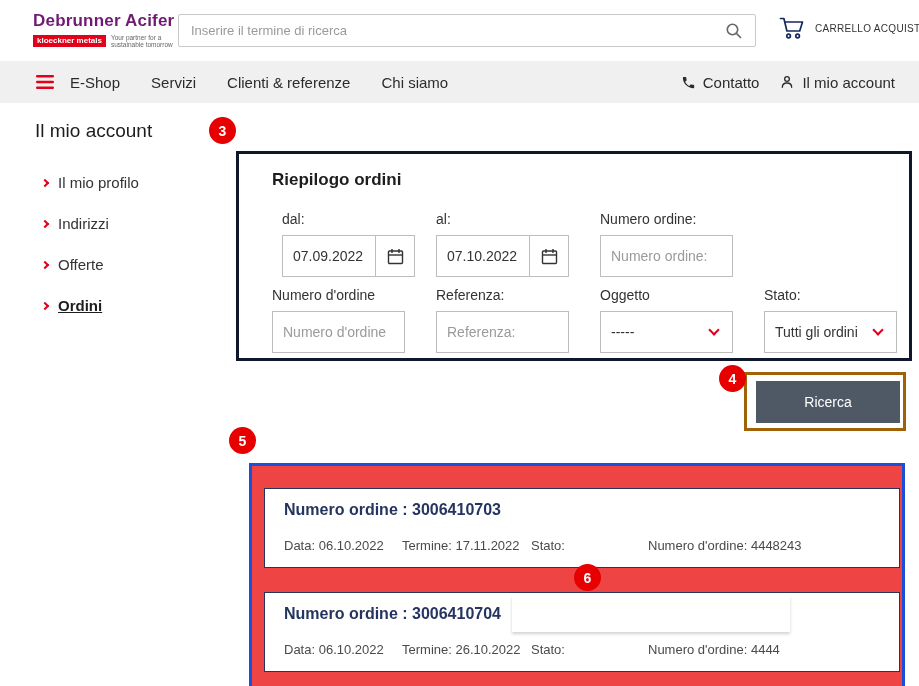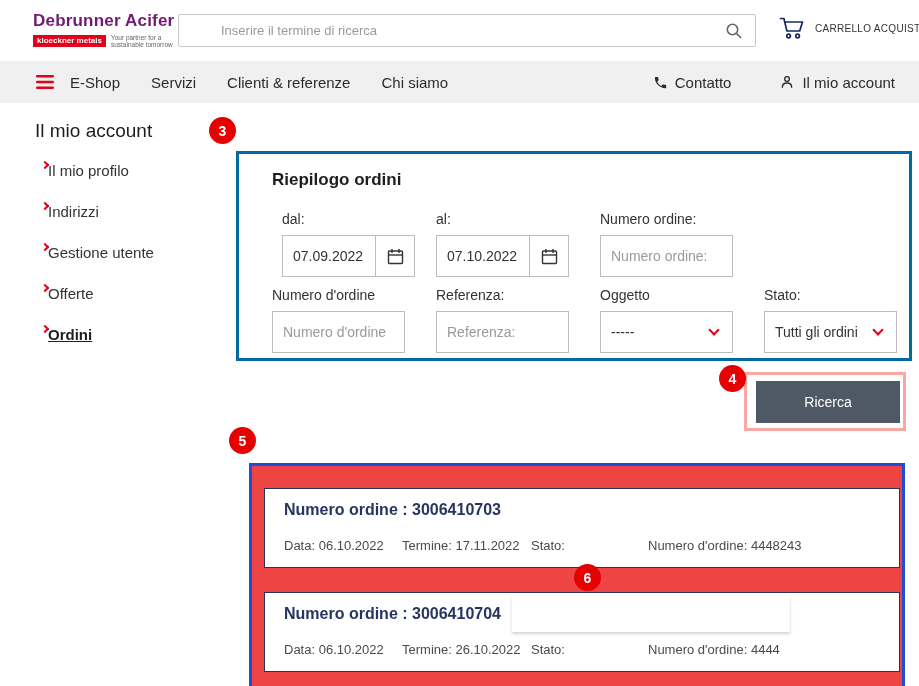--- a/index.html
+++ b/index.html
@@ -7,57 +7,57 @@
   .page { position:relative; width:919px; height:686px; background:#fff; overflow:hidden; }
 
   
   .header { position:absolute; left:0; top:0; width:919px; height:61px; background:#fff; }
   .logo { position:absolute; left:33px; top:11px; cursor:pointer; }
   .logo-name { font-size:17px; font-weight:bold; color:#701a75; letter-spacing:.2px; }
   .logo-row { display:flex; align-items:center; gap:5px; margin-top:3px; }
   .logo-badge { background:#e2001a; color:#fff; font-size:8px; font-weight:bold; padding:2px 4px; line-height:1; white-space:nowrap; }
   .logo-tagline { font-size:6.5px; color:#666; line-height:1.15; width:62px; }
 
-  .search-box { position:absolute; left:178px; top:14px; width:578px; height:33px; border:1px solid #c9c9c9; border-radius:2px; background:#fff; display:flex; align-items:center;padding-left:30px; }
+  .search-box { position:absolute; left:178px; top:14px; width:578px; height:33px; border:1px solid #c9c9c9; border-radius:2px; background:#fff; display:flex; align-items:center; }
   .search-input { flex:1; min-width:0; border:none; outline:none; font-size:13px; color:#333; padding:0 12px; font-family:inherit; background:transparent; }
   .search-input::placeholder { color:#9a9a9a; }
   .search-icon-btn { width:42px; height:100%; display:flex; align-items:center; justify-content:center; cursor:pointer; }
 
   .cart { position:absolute; left:779px; top:16px; display:flex; align-items:center; gap:9px; cursor:pointer; }
   .cart-label { font-size:10px; color:#333; letter-spacing:.3px; white-space:nowrap; }
 
   
   .nav { position:absolute; left:0; top:61px; width:919px; height:42px; background:#f0f0f0; display:flex; align-items:center; }
   .hamburger { margin-left:36px; cursor:pointer; display:flex; align-items:center; }
   .nav-item { font-size:15px; color:#2b2b2b; margin-left:31px; cursor:pointer; white-space:nowrap; }
   .nav-item.first { margin-left:16px; }
-  .nav-right { margin-left:auto; display:flex; align-items:flex-end; gap:48px; margin-right:24px; }
+  .nav-right { margin-left:auto; display:flex; align-items:flex-end; gap:20px; margin-right:24px; }
   .nav-util { display:flex; align-items:center; gap:7px; font-size:15px; color:#2b2b2b; cursor:pointer; white-space:nowrap; }
 
   
   .sidebar-title { position:absolute; left:35px; top:120px; font-size:19px; font-weight:normal; color:#1d1d1d; }
   .sidebar-list { position:absolute; left:42px; top:162px; width:180px; }
-  .side-item { display:flex; height:41px; font-size:15px; color:#333; cursor:pointer; }
+  .side-item { display:flex; align-items:center; gap:10px; height:41px; font-size:15px; color:#333; cursor:pointer; }
   .side-item.active { font-weight:bold; color:#1d1d1d;text-decoration:underline; }
   .chev-r { width:6px; height:6px; border-top:2px solid #e2001a; border-right:2px solid #e2001a; transform:rotate(45deg); flex:none; }
 
   
-  .form-outline { position:absolute; left:236px; top:151px; width:676px; height:210px; border:3px solid #0369a1; background:#fff; }
+  .form-outline { position:absolute; left:236px; top:151px; width:676px; height:210px; border:3px solid #0f172a; background:#fff; }
   .form-title { position:absolute; left:33px; top:16px; font-size:17px; font-weight:bold; color:#1d1d1d; }
   .field { position:absolute; width:133px; }
   .field label { display:block; font-size:14px; color:#333; margin-bottom:8px; white-space:nowrap; }
   .ctrl { width:133px; height:42px; border:1px solid #bdbdbd; background:#fff; display:flex; align-items:center; cursor:pointer; }
   .ctrl .txt { flex:1; font-size:14px; color:#333; padding:0 10px; white-space:nowrap; overflow:hidden; }
   .ctrl input { flex:1; min-width:0; border:none; outline:none; font-size:14px; color:#333; padding:0 10px; font-family:inherit; background:transparent; }
   .ctrl input::placeholder { color:#9a9a9a; }
   .cal-btn { width:39px; height:100%; border-left:1px solid #bdbdbd; display:flex; align-items:center; justify-content:center; cursor:pointer; flex:none; }
   .chev-d { width:8px; height:8px; border-right:2px solid #e2001a; border-bottom:2px solid #e2001a; transform:rotate(45deg); margin-right:14px; margin-top:-4px; flex:none; }
 
   
-  .btn-outline { position:absolute; left:744px; top:372px; width:162px; height:59px; border:3px solid #fca5a5; background:#fff; }
+  .btn-outline { position:absolute; left:744px; top:372px; width:162px; height:59px; border:3px solid #a16207; background:#fff; }
   .search-btn { position:absolute; left:9px; top:6px; width:144px; height:42px; background:#4e5965; color:#fff; border:none; font-size:14px; font-family:inherit; cursor:pointer; }
 
   
   .results-outline { position:absolute; left:249px; top:463px; width:656px; height:262px; border:3px solid #1d4ed8; background:#ef4444; }
   .order-card { position:absolute; left:12px; width:636px; height:80px; border:1px solid #26355f; background:#fff; cursor:pointer; }
   .order-title { position:absolute; left:19px; top:12px; font-size:16px; font-weight:bold; color:#26355f; white-space:nowrap; }
   .order-meta { position:absolute; top:49px; font-size:13px; color:#4a4a4a; white-space:nowrap; }
   .white-overlay { position:absolute; left:260px; top:130px; width:278px; height:36px; background:#fff; box-shadow:0 2px 3px rgba(0,0,0,.18); z-index:5; }
 
   
@@ -142,24 +142,20 @@
     <div class="side-item">
       <span class="chev-r"></span>
       <span>Il mio profilo</span>
     </div>
     <div class="side-item">
       <span class="chev-r"></span>
       <span>Indirizzi</span>
     </div>
     <div class="side-item">
       <span class="chev-r"></span>
-      <span>Gestione utente</span>
-    </div>
-    <div class="side-item">
-      <span class="chev-r"></span>
       <span>Offerte</span>
     </div>
     <div class="side-item active">
       <span class="chev-r"></span>
       <span>Ordini</span>
     </div>
   </div>
 
   <section class="form-outline">
     <h2 class="form-title">Riepilogo ordini</h2>

